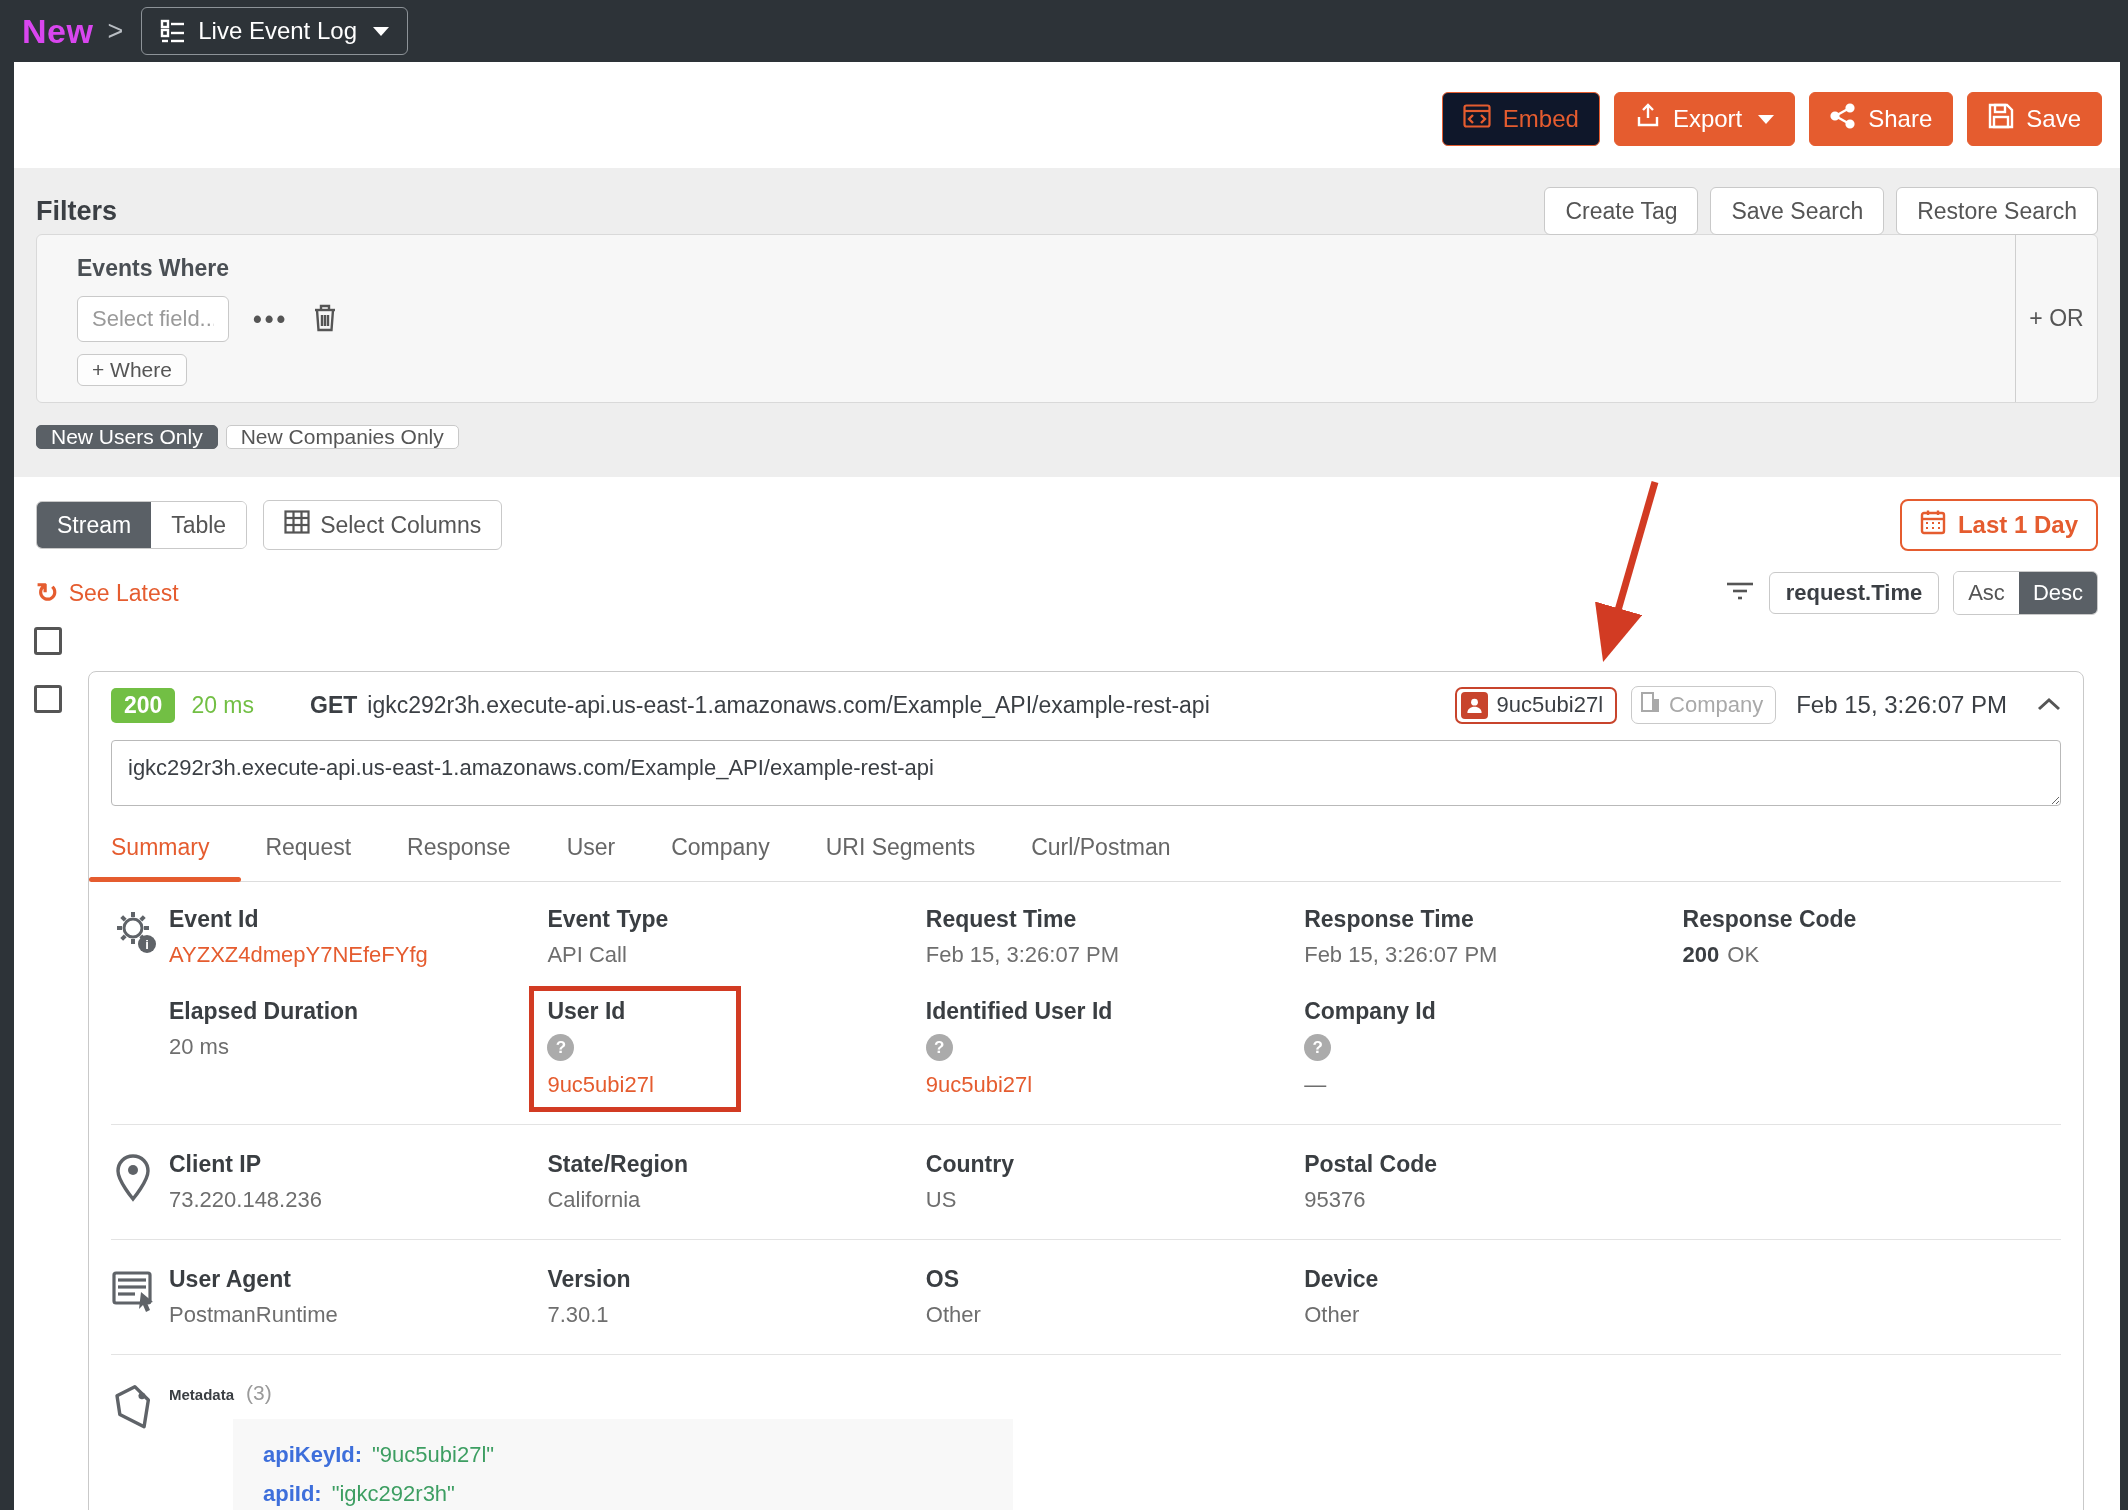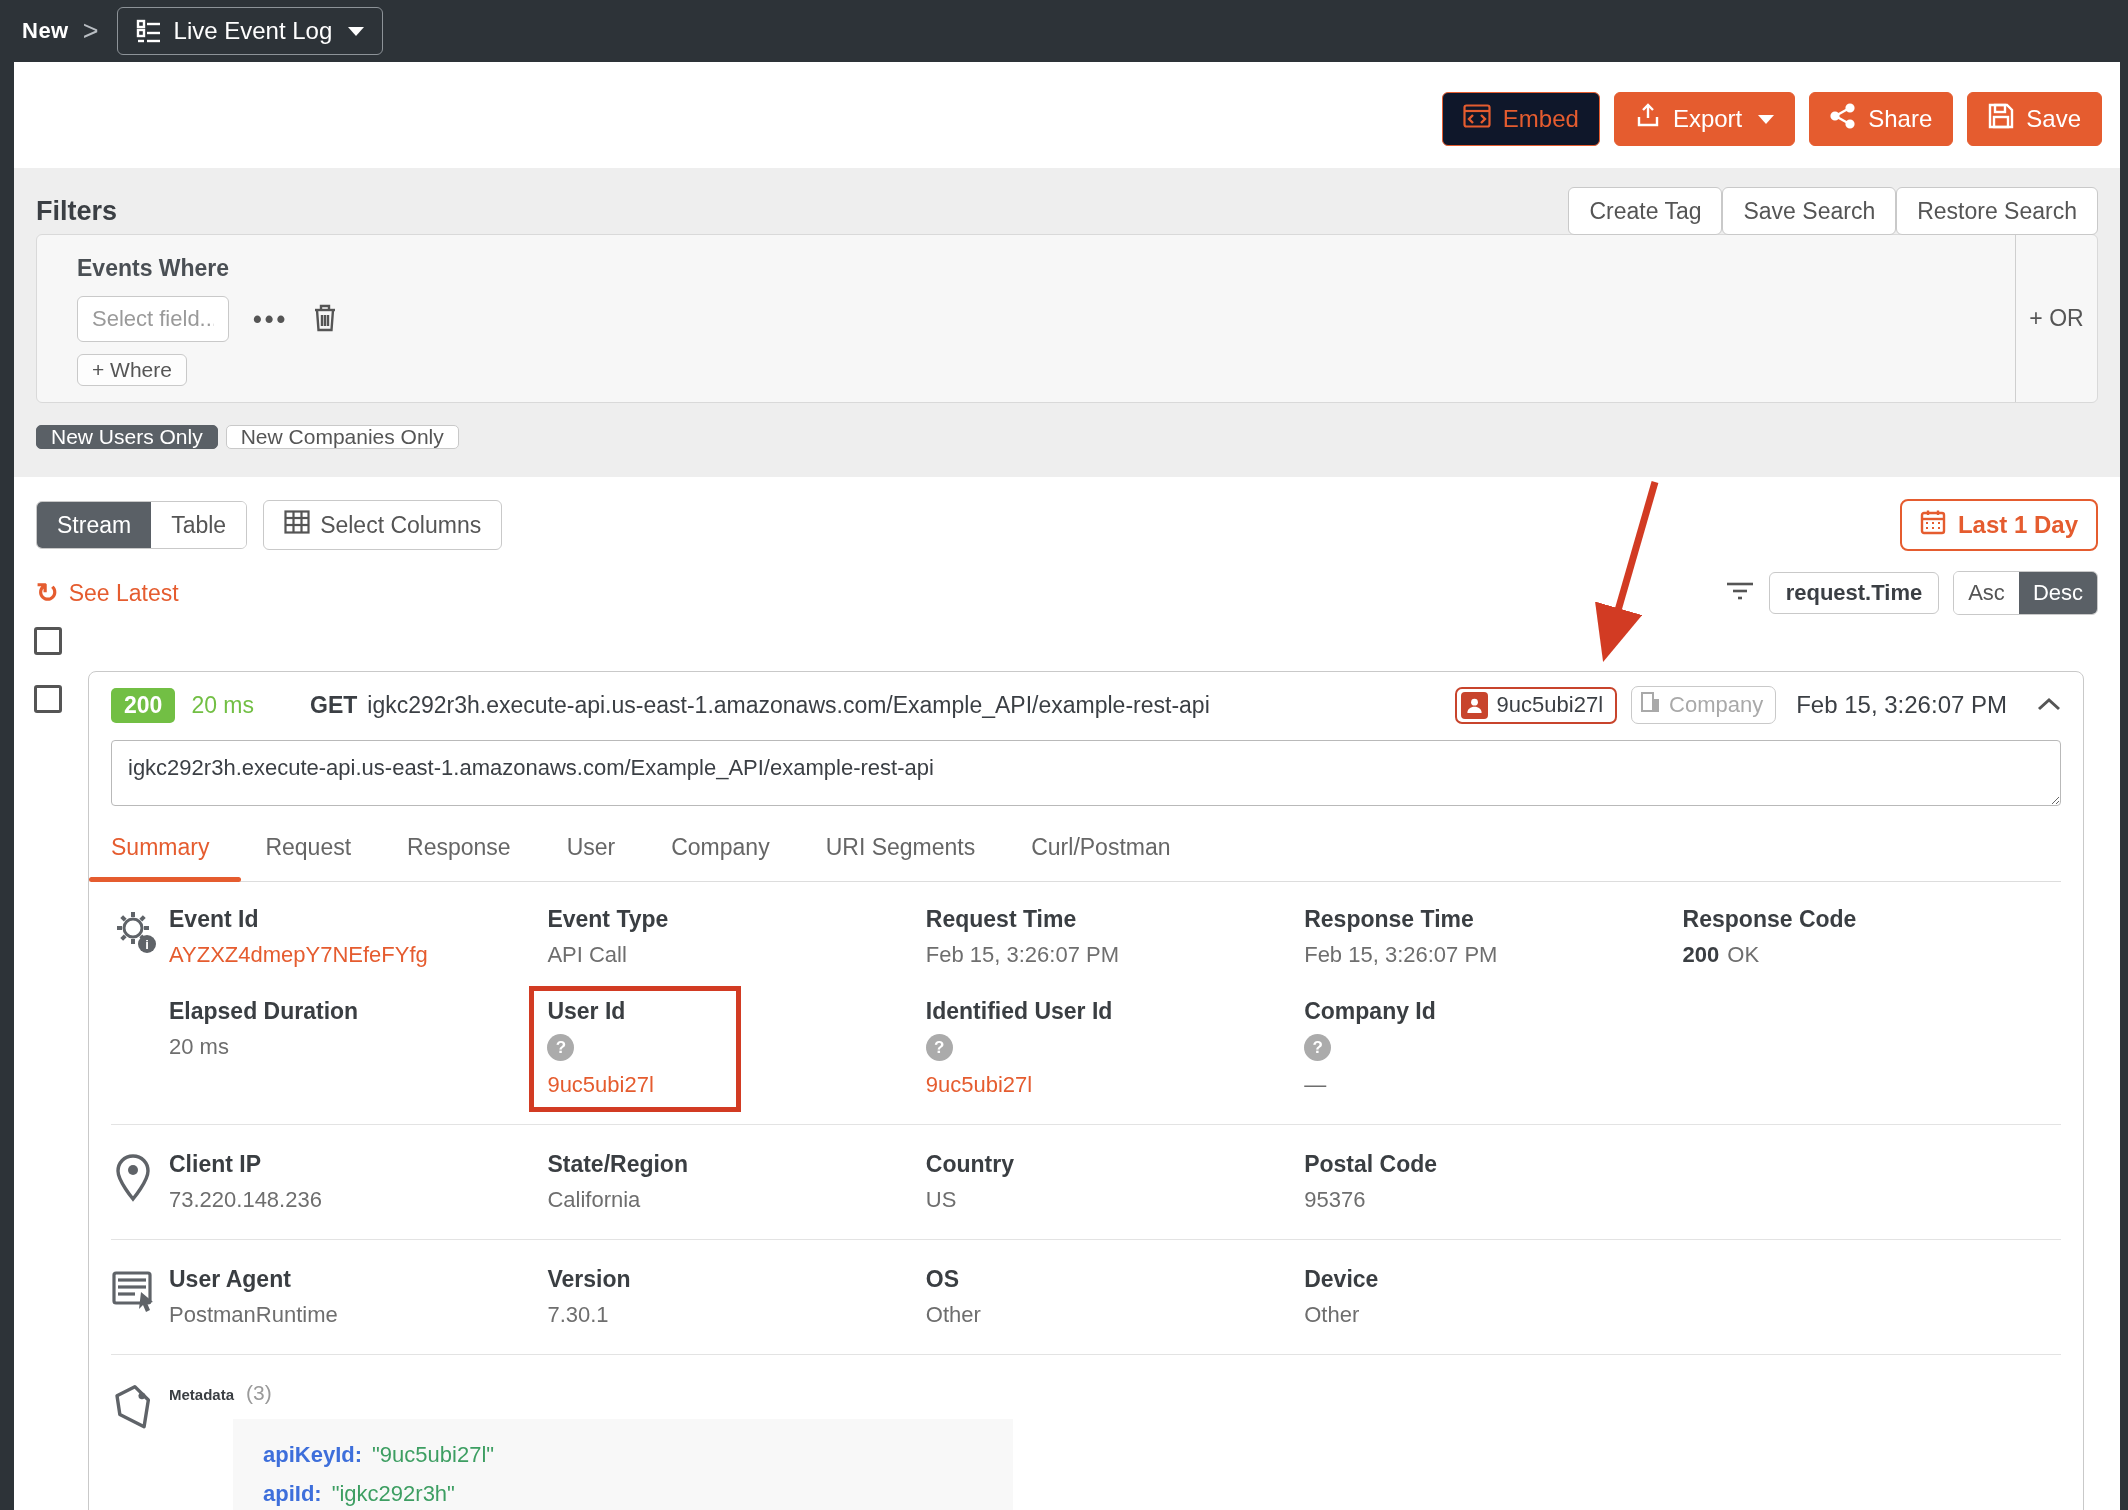--- a/index.html
+++ b/index.html
@@ -12,39 +12,39 @@
     --txt-muted:#9a9a9a;
     --border:#c9c9c9;
     --red:#d23b23;
   }
   *{margin:0;padding:0;box-sizing:border-box;}
   body{font-family:"Liberation Sans","DejaVu Sans",sans-serif;background:#2d3338;}
   .page{position:relative;width:2128px;height:1510px;background:var(--dark);overflow:hidden;}
 
   
   .topbar{height:62px;display:flex;align-items:center;padding-left:22px;}
-  .brand{color:#ffffff;font-size:22px;font-weight:bold;letter-spacing:.5px;}
+  .brand{color:#d946ef;font-size:34px;font-weight:bold;letter-spacing:.5px;}
   .crumb-sep{color:#b9bec3;font-size:27px;margin-left:14px;}
   .view-btn{margin-left:18px;display:flex;align-items:center;gap:12px;border:1px solid #8d9398;border-radius:6px;color:#fff;font-size:24px;padding:9px 18px;background:transparent;cursor:pointer;}
   .caret-down{width:0;height:0;border-left:8px solid transparent;border-right:8px solid transparent;border-top:9px solid #fff;margin-left:4px;}
 
   
   .sheet{position:absolute;top:62px;left:14px;right:8px;bottom:0;background:#fff;}
 
   
   .toolbar{display:flex;justify-content:flex-end;gap:14px;padding:30px 18px 22px;}
   .btn{font-size:24px;border-radius:6px;padding:0 20px;height:54px;display:inline-flex;align-items:center;gap:12px;cursor:pointer;background:#fff;border:1px solid var(--border);color:#555;}
   .btn-orange{background:var(--orange);border-color:var(--orange);color:#fff;}
   .btn-outline-orange{background:#0f172a;border:1px solid var(--orange);color:var(--orange);margin-left:20px;}
 
   
   .filters-section{background:#eeeeee;padding:20px 22px 16px;}
   .filters-head{display:flex;align-items:center;height:46px;}
   .filters-title{font-size:27px;font-weight:bold;color:var(--txt-dark);}
-  .filters-actions{margin-left:auto;display:flex;}
+  .filters-actions{margin-left:auto;display:flex;gap:12px;}
   .btn-plain{background:#fff;border:1px solid var(--border);border-radius:6px;color:#555;font-size:23px;height:48px;padding:0 20px;display:inline-flex;align-items:center;gap:10px;cursor:pointer;}
 
   .events-where{background:#f7f7f7;border:1px solid #d9d9d9;border-radius:6px;display:flex;}
   .ew-main{flex:1;padding:20px 40px 16px;}
   .ew-label{font-weight:bold;font-size:23px;color:#4a4f54;}
   .ew-row{display:flex;align-items:center;gap:24px;margin-top:14px;}
   .select-field{width:152px;height:46px;border:1px solid var(--border);border-radius:6px;background:#fff;font-size:22px;color:#666;padding:0 14px;font-family:inherit;}
   .select-field::placeholder{color:#9a9a9a;}
   .dots-btn{font-size:25px;color:#555;letter-spacing:3px;font-weight:bold;background:none;border:none;cursor:pointer;}
   .icon-btn{background:none;border:none;cursor:pointer;display:flex;align-items:center;}

